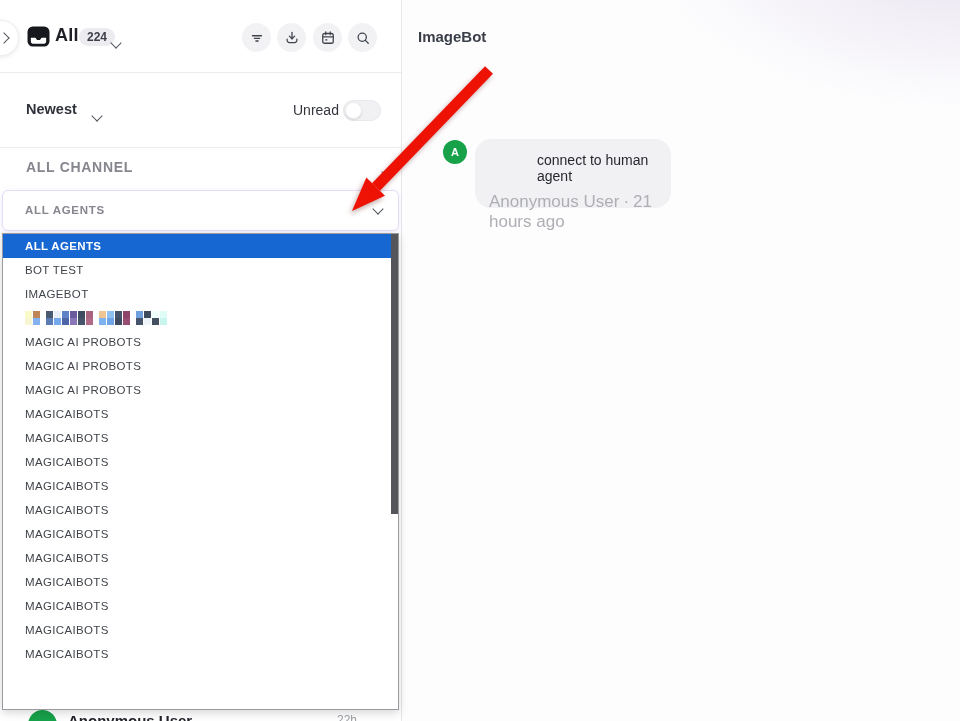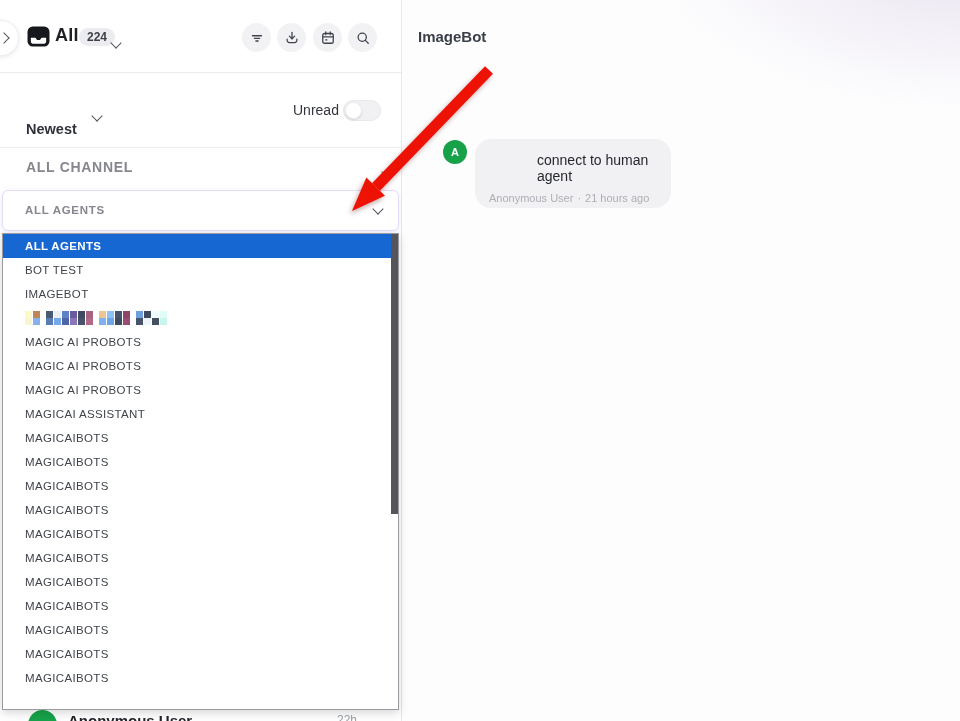--- a/index.html
+++ b/index.html
@@ -16,21 +16,21 @@
         border-bottom:1.8px solid #53565E;transform:rotate(45deg);}
   .inbox-icon{position:absolute;left:27px;top:26px;}
   .inbox-title{position:absolute;left:55px;top:25px;font-size:18px;font-weight:800;color:#1E2025;letter-spacing:.2px;}
   .count-badge{position:absolute;left:79px;top:28px;background:#ECECF0;color:#3E4049;font-size:12px;
                font-weight:600;padding:2px 8px;border-radius:10px;line-height:14px;}
   .title-chev{position:absolute;left:112px;top:33px;}
   .tool-btn{position:absolute;top:23px;width:29px;height:29px;border-radius:50%;background:#F2F2F5;
             display:flex;align-items:center;justify-content:center;}
   .tool-btn svg{stroke:#3F434C;fill:none;stroke-width:1.7;stroke-linecap:round;stroke-linejoin:round;}
   .divider{position:absolute;left:0;right:0;height:1px;background:#ECECEF;}
-  .sort-label{position:absolute;left:26px;top:101px;font-size:14.5px;font-weight:600;color:#2F323A;margin-top:20px;}
+  .sort-label{position:absolute;left:26px;top:101px;font-size:14.5px;font-weight:600;color:#2F323A;}
   .sort-chev{position:absolute;left:93px;top:106px;}
   .unread-label{position:absolute;left:293px;top:102px;font-size:14px;color:#34363D;}
   .toggle{position:absolute;left:343px;top:100px;width:36px;height:19px;border-radius:10px;
           background:#F1F1F4;border:1px solid #E9E9ED;}
   .toggle .knob{position:absolute;left:1px;top:1px;width:15px;height:15px;border-radius:50%;
                 background:#fff;border:1px solid #EDEDEF;box-shadow:0 1px 2px rgba(0,0,0,.12);}
   .section-label{position:absolute;left:26px;font-size:14px;font-weight:600;letter-spacing:.7px;color:#85868E;}
   .channel-chev{position:absolute;left:383px;top:162px;}
   .agent-select{position:absolute;left:2px;top:190px;width:395px;height:39px;background:#fff;
                 border:1px solid #E5DCF9;border-radius:6px;box-shadow:0 2px 8px rgba(150,120,220,.14);}
@@ -57,21 +57,21 @@
 
   
   .right-panel{position:absolute;left:402px;top:0;width:558px;height:721px;
                background:radial-gradient(520px 270px at 102% -8%, #E7E1EE 0%, rgba(231,225,238,0) 62%),#FDFDFE;}
   .chat-title{position:absolute;left:16px;top:28px;font-size:15px;font-weight:700;color:#3B3F49;}
   .msg-avatar{position:absolute;left:41px;top:140px;width:24px;height:24px;border-radius:50%;
               color:#fff;font-size:11px;font-weight:700;display:flex;align-items:center;justify-content:center;}
   .msg-bubble{position:absolute;left:73px;top:139px;width:196px;height:69px;border-radius:16px;
               background:#F1F1F4;box-sizing:border-box;padding:13px 0 0 14px;}
   .msg-text{font-size:14px;color:#26282E;margin-left:48px;}
-  .msg-meta{margin-top:8px;font-size:11px;color:#AEAFB5;}
+  .msg-meta{margin-top:8px;font-size:17px;color:#AEAFB5;}
   .msg-meta .dot{margin:0 4px;}
 
   
   .arrow-overlay{position:absolute;left:0;top:0;width:960px;height:721px;z-index:60;pointer-events:none;}
 </style>
 </head>
 <body>
 
 <div class="app">
 
@@ -174,21 +174,20 @@
           <span class="blk-group">
             <span class="blk" style="background: linear-gradient(rgb(111, 159, 220) 50%, rgb(70, 84, 107) 50%);"></span>
             <span class="blk" style="background: linear-gradient(rgb(62, 74, 94) 50%, rgb(237, 245, 250) 50%);"></span>
             <span class="blk" style="background: linear-gradient(rgb(239, 255, 249) 50%, rgb(68, 79, 96) 50%);"></span>
             <span class="blk" style="background: linear-gradient(rgb(223, 253, 246) 50%, rgb(200, 246, 238) 50%);"></span>
           </span>
         </div>
         <div class="dd-item">MAGIC AI PROBOTS</div>
         <div class="dd-item">MAGIC AI PROBOTS</div>
         <div class="dd-item">MAGIC AI PROBOTS</div>
-        <div class="dd-item">MAGICAI ASSISTANT</div>
         <div class="dd-item">MAGICAIBOTS</div>
         <div class="dd-item">MAGICAIBOTS</div>
         <div class="dd-item">MAGICAIBOTS</div>
         <div class="dd-item">MAGICAIBOTS</div>
         <div class="dd-item">MAGICAIBOTS</div>
         <div class="dd-item">MAGICAIBOTS</div>
         <div class="dd-item">MAGICAIBOTS</div>
         <div class="dd-item">MAGICAIBOTS</div>
         <div class="dd-item">MAGICAIBOTS</div>
         <div class="dd-item">MAGICAIBOTS</div>

